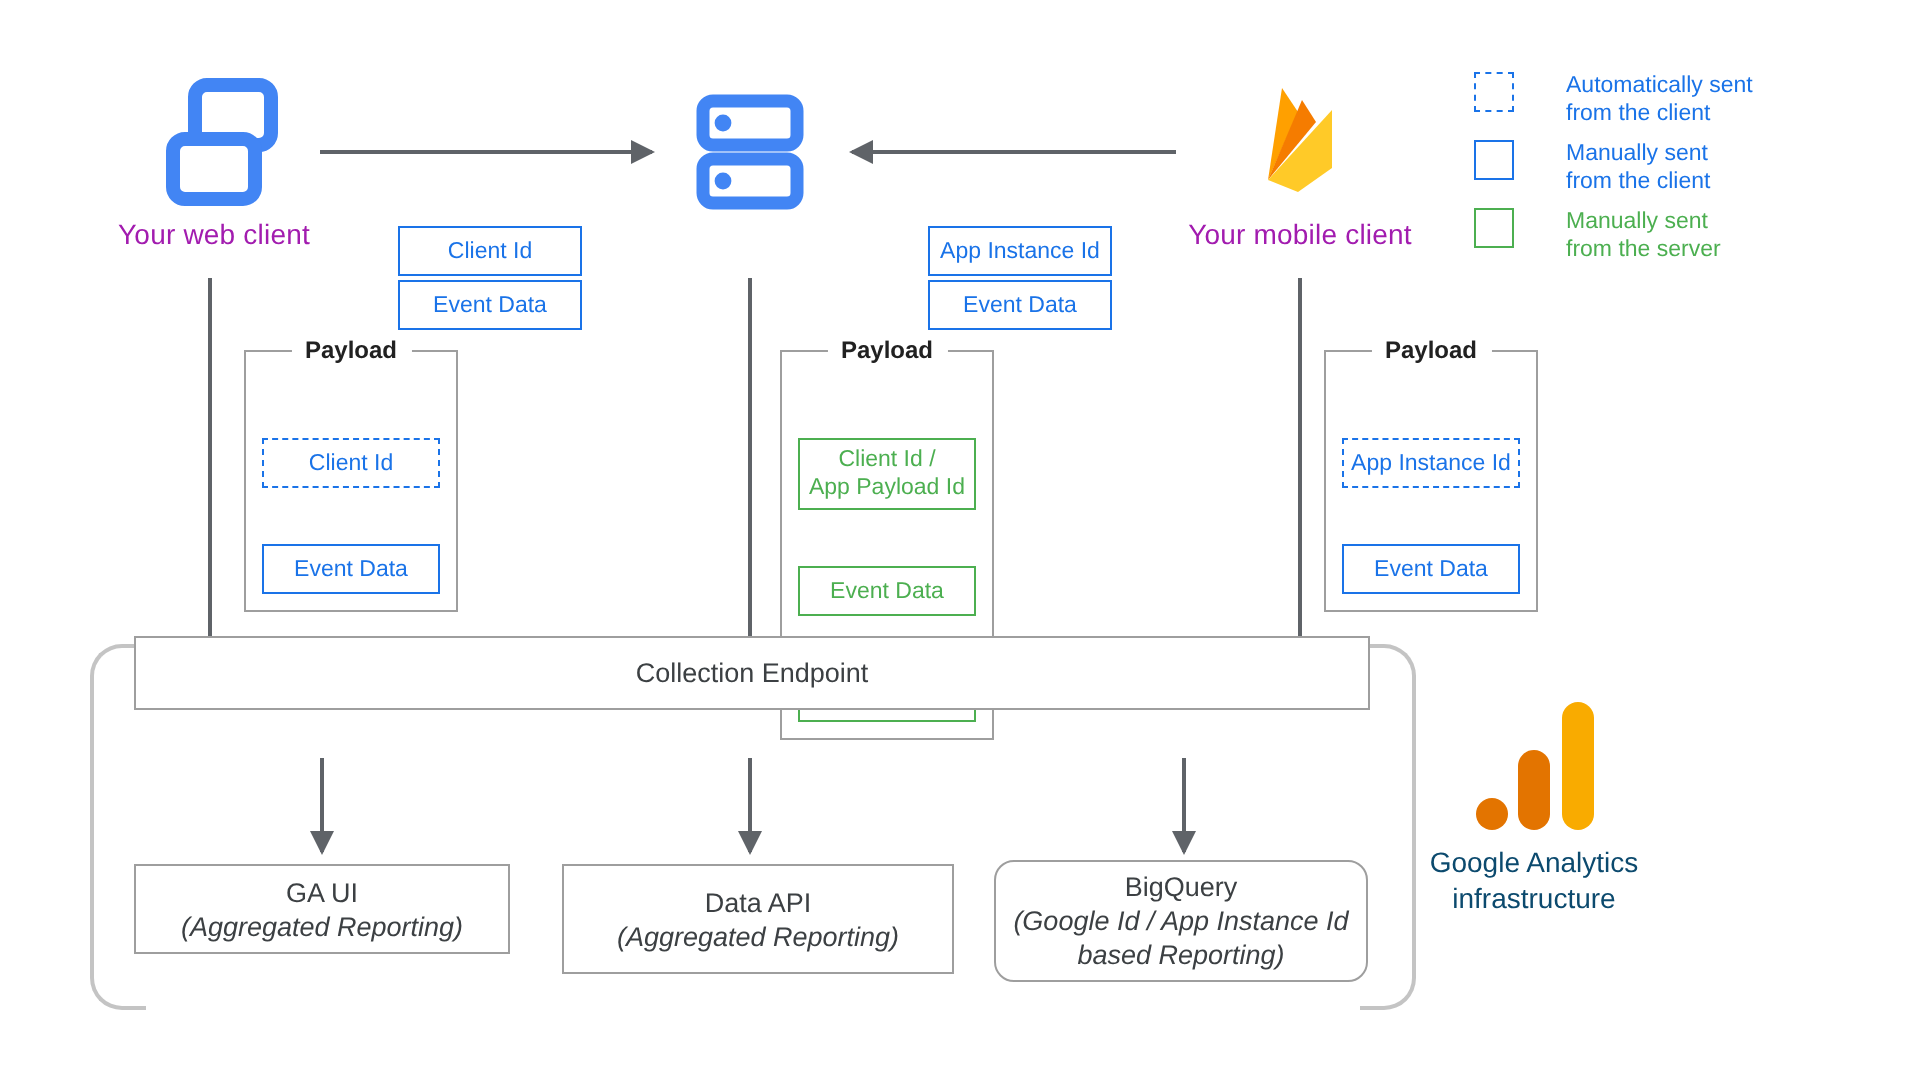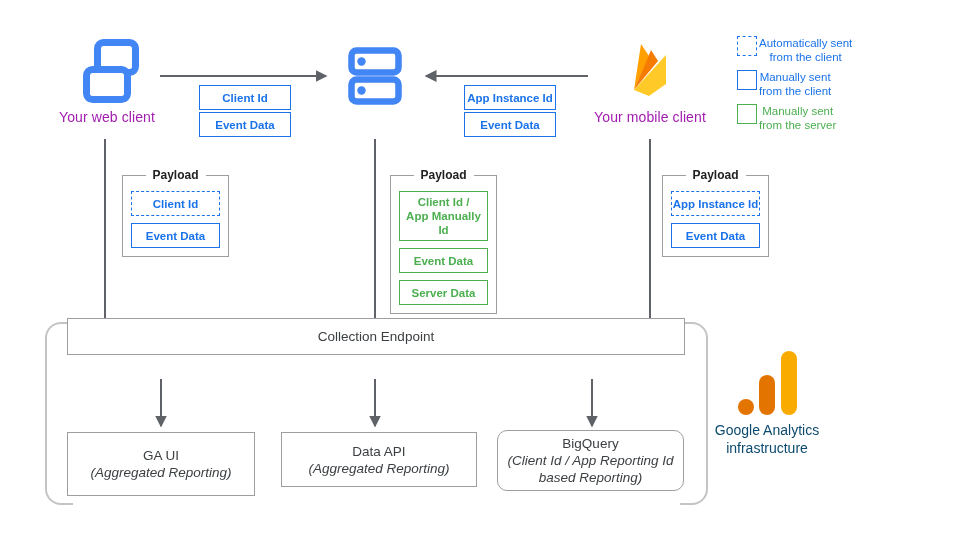--- a/index.html
+++ b/index.html
@@ -15,22 +15,22 @@
   
   .node-label {
     position:absolute; width:140px; text-align:center;
     font-size:14px; font-weight:500; color:#a21caf; letter-spacing:.1px;
   }
 
   
   .chip {
     position:absolute; width:92px; height:25px;
     display:flex; align-items:center; justify-content:center;
-    background:#ffffff; font-size:11.5px; font-weight:700;
-    border:1.5px solid #1a73e8; color:#1a73e8; text-align:center;
+    background:#ffffff; font-size:11.5px; font-weight:400;
+    border:1.5px solid #1a73e8; color:#1a73e8; text-align:center;margin-top:28px;
   }
   .chip.dashed { border-style:dashed; }
   .chip.green { border-color:#4caf50; color:#4caf50; }
   .chip.auto-h { height:auto; min-height:25px; padding:3px 2px; line-height:14px; }
 
   
   .payload {
     position:absolute; width:107px; border:1px solid #9e9e9e; background:#ffffff;
     padding:15px 8px 8px 8px;
   }
@@ -43,21 +43,21 @@
   .payload .chip:last-child { margin-bottom:0; }
 
   
   .legend-row { position:absolute; left:737px; display:flex; align-items:flex-start; }
   .legend-swatch {
     width:20px; height:20px; background:#ffffff; border:1.5px solid #1a73e8; flex:0 0 auto;
   }
   .legend-swatch.dashed { border-style:dashed; }
   .legend-swatch.green { border-color:#4caf50; }
   .legend-text {
-    margin-left:2px; font-size:11.5px; line-height:14px; font-weight:500; color:#1a73e8;text-align:center;
+    margin-left:26px; font-size:11.5px; line-height:14px; font-weight:500; color:#1a73e8;
   }
   .legend-text.green { color:#4caf50; }
 
   
   .infra-box {
     position:absolute; border:1px solid #9e9e9e; background:#ffffff;
     display:flex; flex-direction:column; align-items:center; justify-content:center;
     color:#3c4043; text-align:center;
   }
   .infra-box .title { font-size:13.5px; font-weight:500; line-height:17px; }
@@ -139,49 +139,49 @@
 
   <div class="payload" style="left:122px; top:175px;">
     <div class="payload-title">Payload</div>
     <div class="chip dashed">Client Id</div>
     <div class="chip">Event Data</div>
   </div>
 
   <div class="payload" style="left:390px; top:175px;">
     <div class="payload-title">Payload</div>
     <div class="chip green auto-h pre">Client Id /
-App Manually Id</div>
+App Payload Id</div>
     <div class="chip green">Event Data</div>
     <div class="chip green">Server Data</div>
   </div>
 
   <div class="payload" style="left:662px; top:175px;">
     <div class="payload-title">Payload</div>
     <div class="chip dashed">App Instance Id</div>
     <div class="chip">Event Data</div>
   </div>
 
   <div class="bracket left"></div>
   <div class="bracket right"></div>
 
   <div class="infra-box" style="left:67px; top:318px; width:618px; height:37px;">
     <div class="title">Collection Endpoint</div>
   </div>
 
-  <div class="infra-box" style="left:67px; top:432px; width:188px; height:64px;">
+  <div class="infra-box" style="left:67px; top:432px; width:188px; height:45px;">
     <div class="title">GA UI</div>
     <div class="subtitle pre">(Aggregated Reporting)</div>
   </div>
   <div class="infra-box" style="left:281px; top:432px; width:196px; height:55px;">
     <div class="title">Data API</div>
     <div class="subtitle pre">(Aggregated Reporting)</div>
   </div>
   <div class="infra-box" style="left:497px; top:430px; width:187px; height:61px;border-radius:10px;">
     <div class="title">BigQuery</div>
-    <div class="subtitle pre">(Client Id / App Reporting Id
+    <div class="subtitle pre">(Google Id / App Instance Id
 based Reporting)</div>
   </div>
 
   <div class="ga-block">
     <svg width="60" height="66" viewBox="0 0 60 66">
       <rect x="44" y="1" width="16" height="64" rx="8" fill="#f9ab00"></rect>
       <rect x="22" y="25" width="16" height="40" rx="8" fill="#e37400"></rect>
       <circle cx="9" cy="57" r="8" fill="#e37400"></circle>
     </svg>
     <div class="ga-caption pre">Google Analytics

